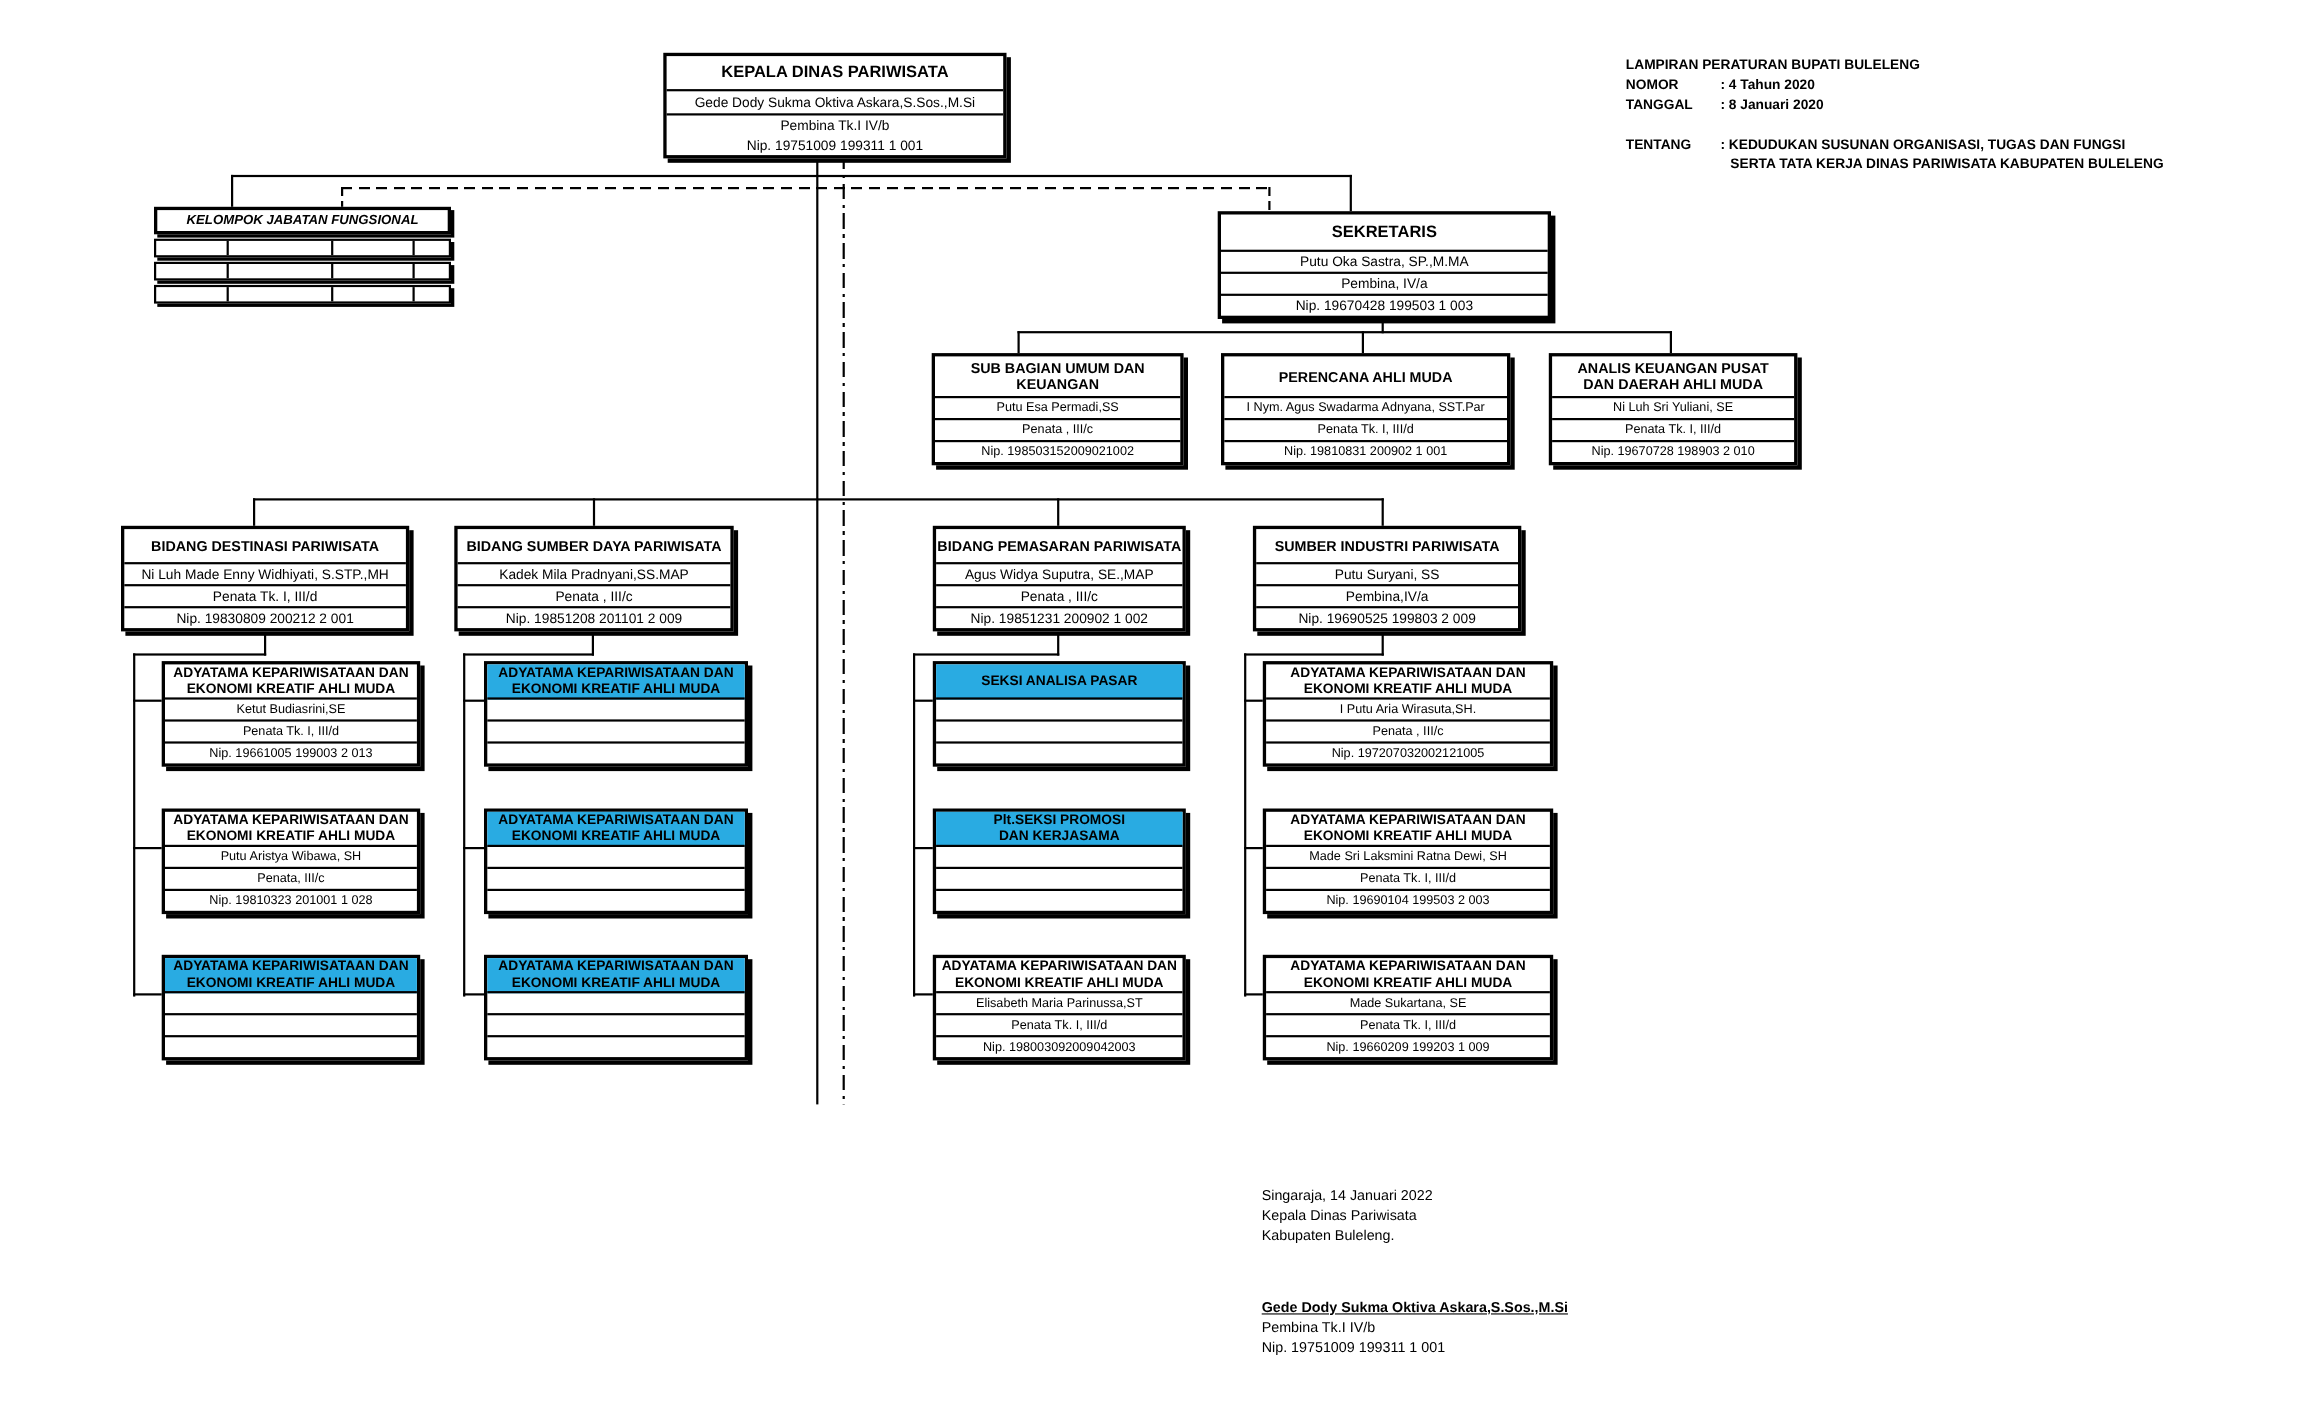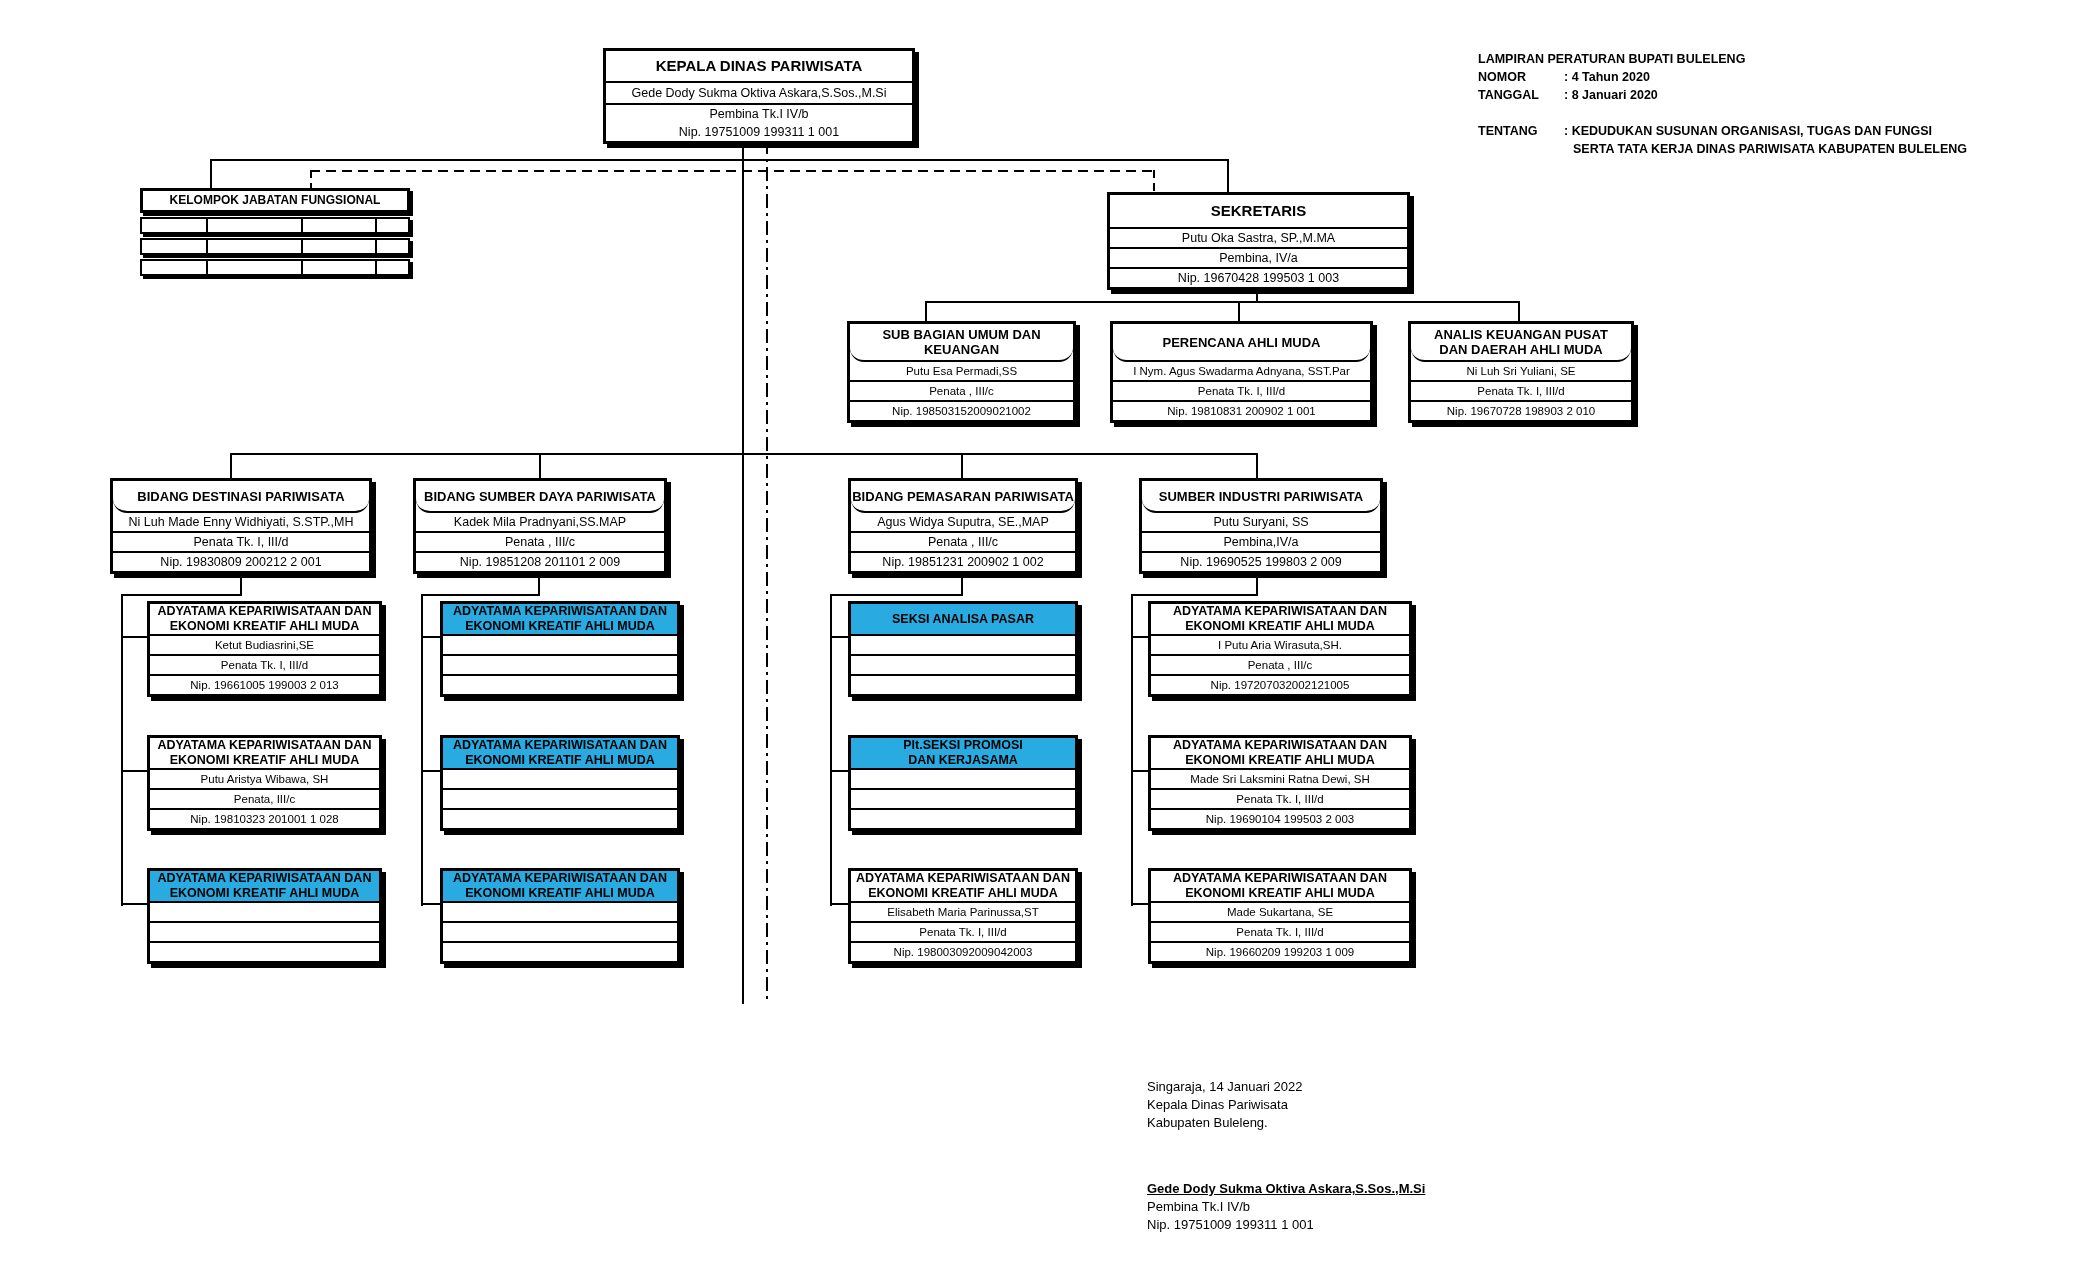--- a/index.html
+++ b/index.html
@@ -14,26 +14,26 @@
 
   
   .ob{position:absolute;border:3px solid #000;background:#fff;box-shadow:4px 4px 0 0 #000;}
   .ot{display:flex;flex-direction:column;align-items:center;justify-content:center;
       text-align:center;font-weight:bold;border-bottom:2px solid #000;line-height:15px;}
   .ot span{display:block;}
   .or{height:18px;line-height:18px;text-align:center;font-size:12px;overflow:hidden;white-space:nowrap;}
   .or ~ .or{border-top:2px solid #000;}
   .or.nosep{border-top:0;}
   .fs15{font-size:15px;line-height:18px;}
-  .fs13{font-size:13px;border-radius:14px;}
+  .fs13{font-size:13px;}
   .fs12{font-size:12.5px;}
   .fs11{font-size:11.5px;}
 
   
-  .kelompok{position:absolute;}
+  .kelompok{position:absolute;font-style:italic;}
   .ktitle{border:3px solid #000;background:#fff;font-weight:bold;text-align:center;
           height:19px;line-height:19px;font-size:12px;box-shadow:3px 3px 0 0 #000;}
   .krow{display:flex;border:2px solid #000;background:#fff;height:13px;margin-top:4px;box-shadow:3px 3px 0 0 #000;}
   .kc{border-right:2px solid #000;height:100%;}
   .kc:last-child{border-right:0;}
   .kc1{width:24%;}.kc2{width:35%;}.kc3{width:27%;}.kc4{flex:1;}
 
   
   .annex{position:absolute;left:1478px;top:50px;font-size:12.5px;font-weight:bold;line-height:18px;}
   .a-l{display:inline-block;width:86px;}

